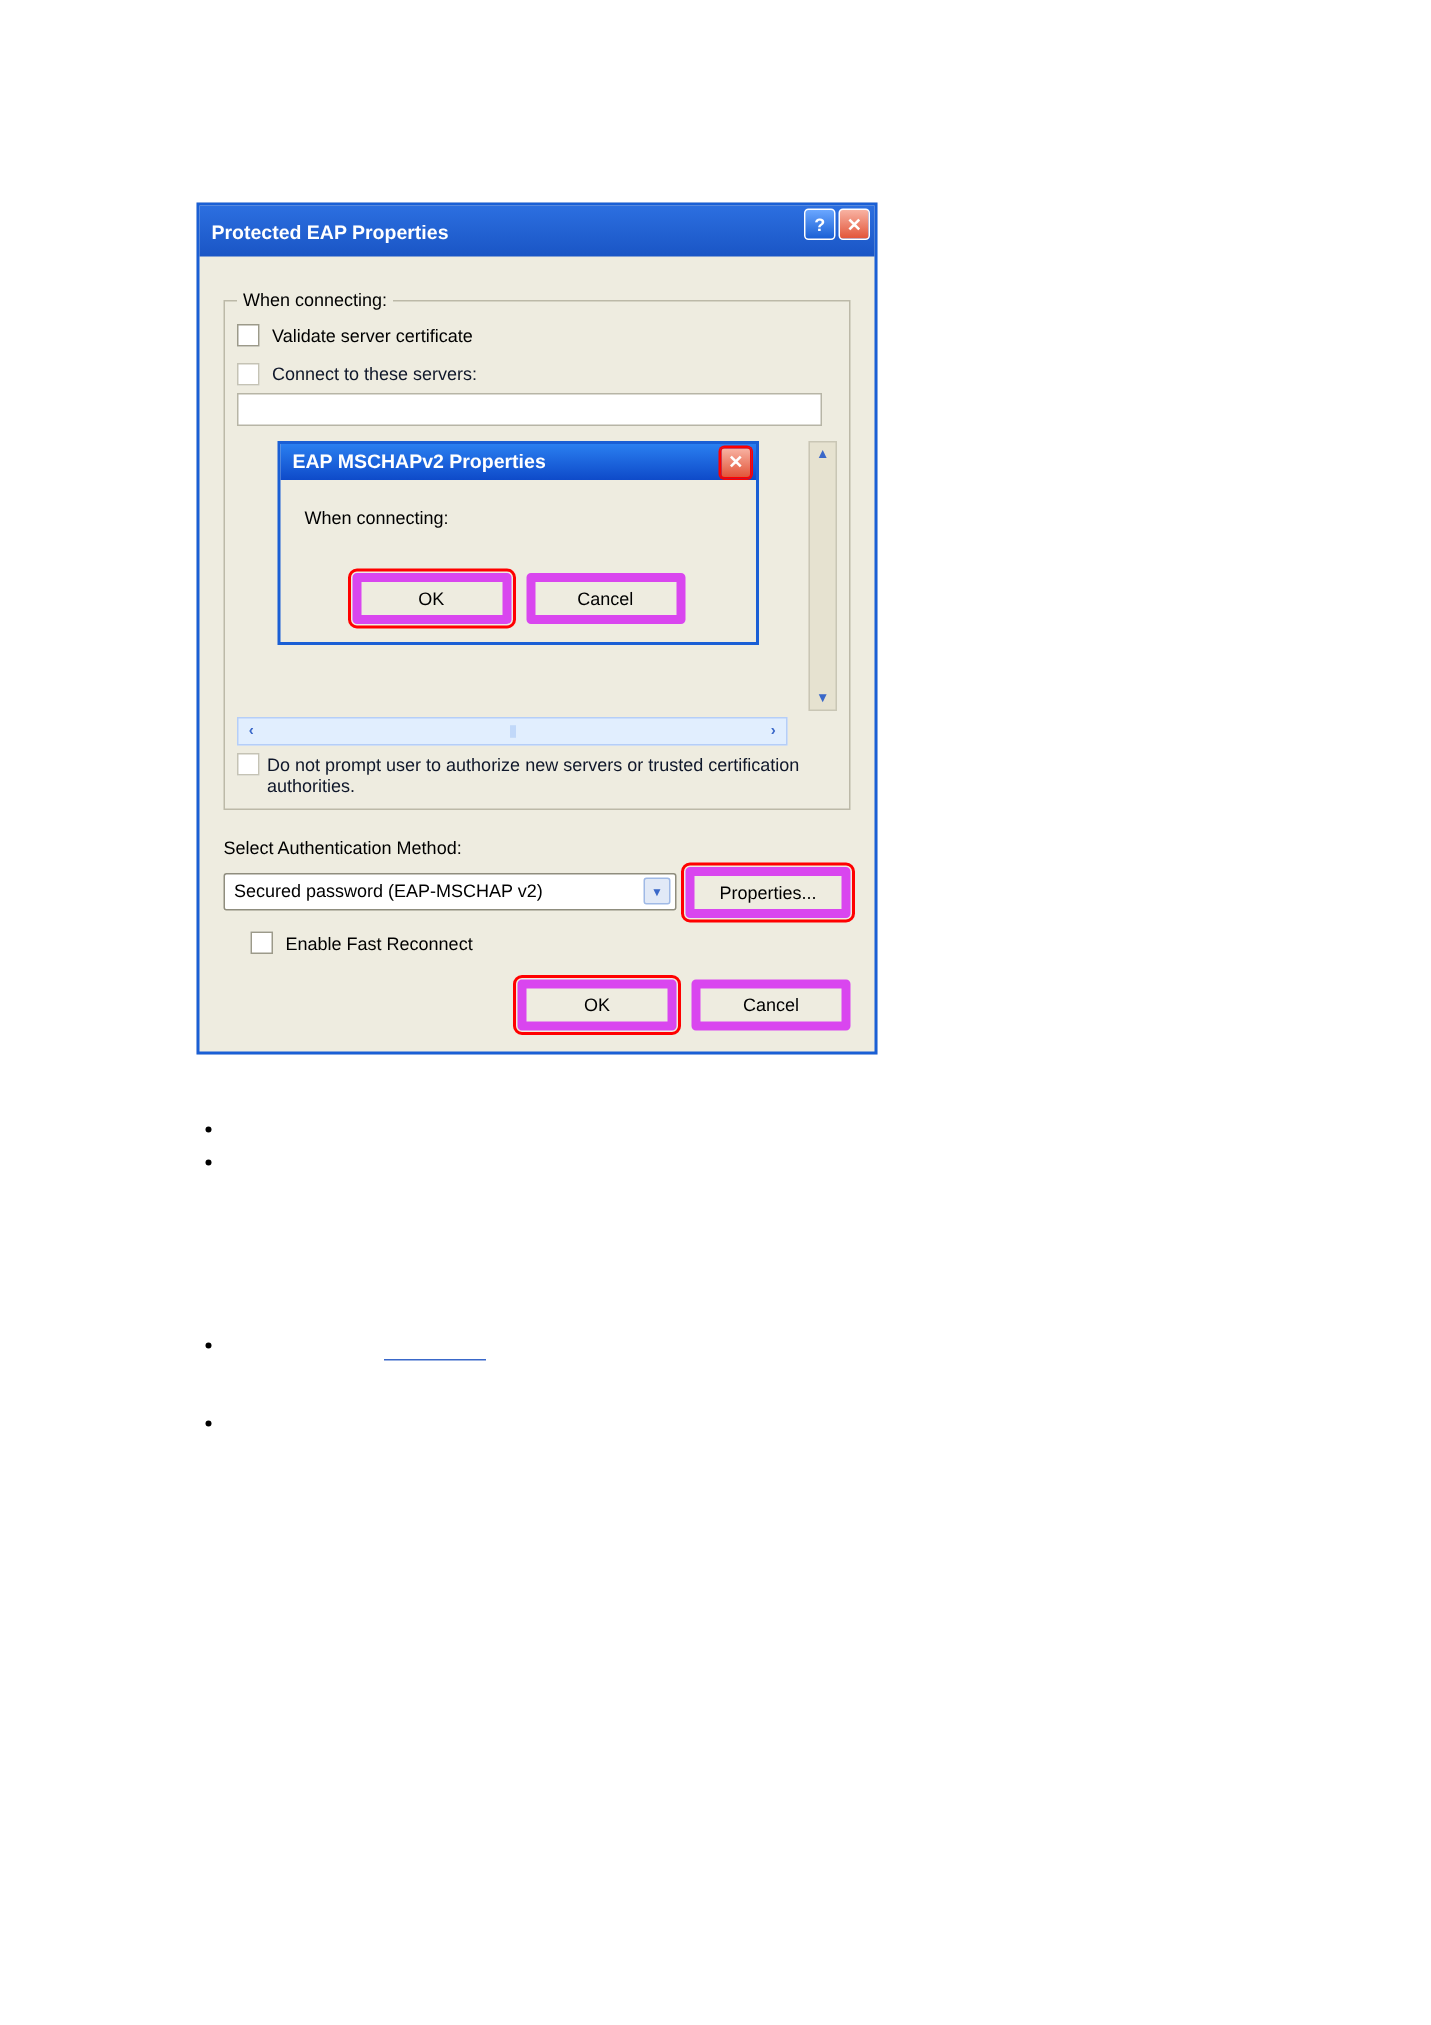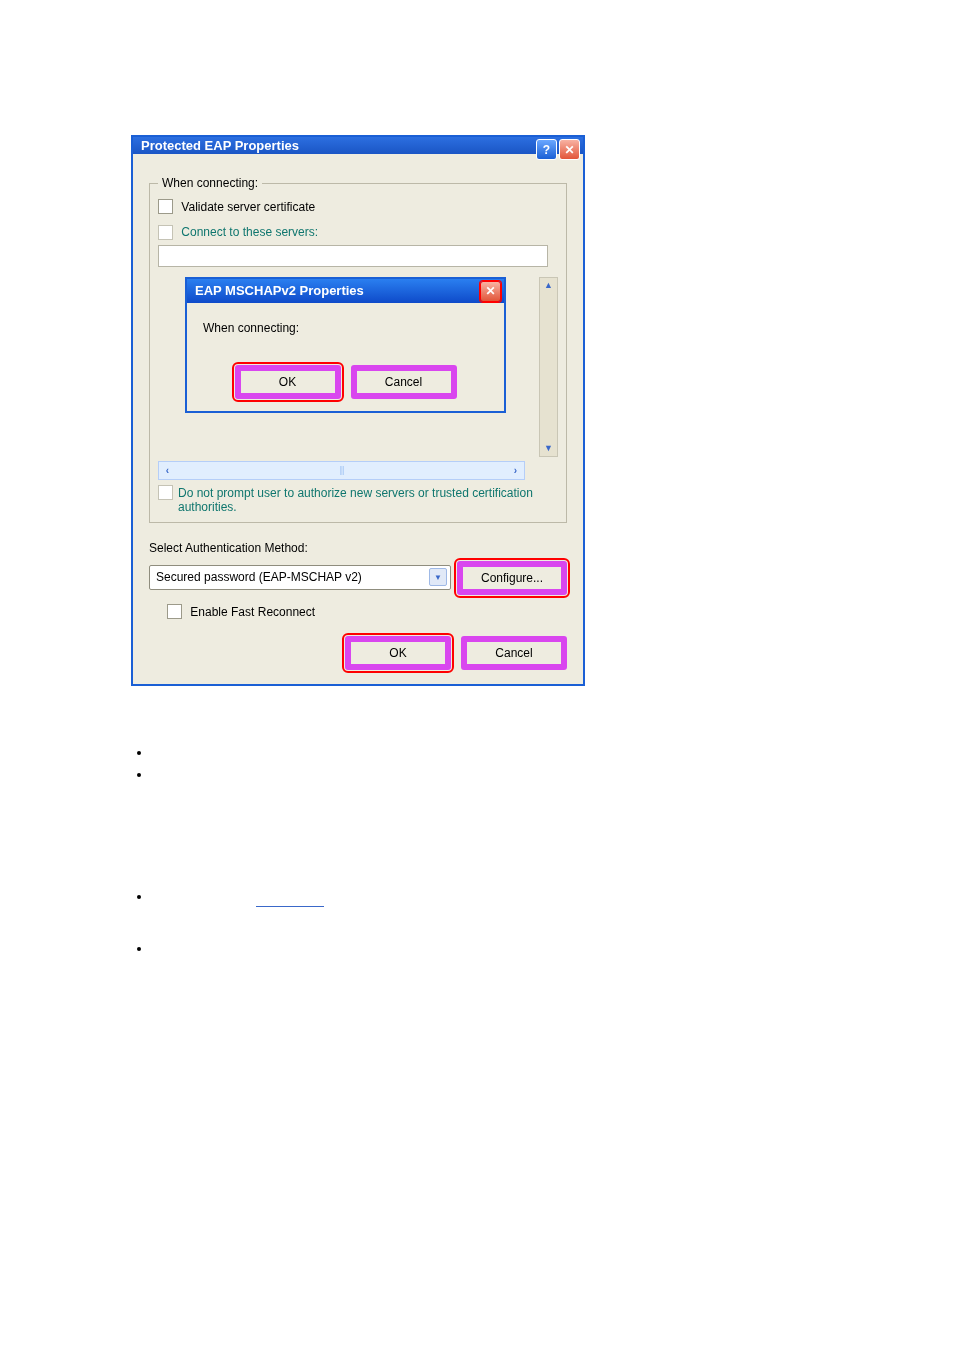--- a/index.html
+++ b/index.html
@@ -13,21 +13,21 @@
   }
   .outer-dialog {
     position: absolute;
     left: 131px;
     top: 135px;
     width: 450px;
     border: 2px solid #1a5fd5;
     background: #eeece0;
   }
   .titlebar {
-    height: 17px;
+    height: 34px;
     background: linear-gradient(to bottom, #2c6fe0, #1a55c5);
     color: #fff;
     font-weight: bold;
     display: flex;
     align-items: center;
     padding-left: 8px;
     font-size: 13px;
     position: relative;
   }
   .titlebar-inner {
@@ -75,21 +75,21 @@
   fieldset.group {
     border: 1px solid #bcb9a8;
     margin: 8px 0 0 0;
     padding: 6px 8px 8px 8px;
     position: relative;
   }
   fieldset.group legend {
     padding: 0 4px;
     background: #eeece0;
   }
-  .disabled-text { color: #0f766e; }
+  .disabled-text { color: #0f172a; }
   .chk {
     width: 13px;
     height: 13px;
     background: #fff;
     border: 1px solid #9c9a8a;
     display: inline-block;
     vertical-align: middle;
     margin-right: 5px;
     position: relative;
     top: -1px;
@@ -323,21 +323,21 @@
       </div>
     </fieldset>
 
     <div class="auth-label">Select Authentication Method:</div>
     <div class="auth-row">
       <div class="combo">
         <span>Secured password (EAP-MSCHAP v2)</span>
         <div class="dd">▼</div>
       </div>
       <div class="btn hl" style="min-width:78px;">
-          <span>Configure...</span>
+          <span>Properties...</span>
         </div>
     </div>
 
     <div class="field-row" style="margin-top:10px;padding-left:18px;">
       <span class="chk"></span>
       <span>Enable Fast Reconnect</span>
     </div>
 
     <div class="bottom-buttons">
       <div class="btn hl">

